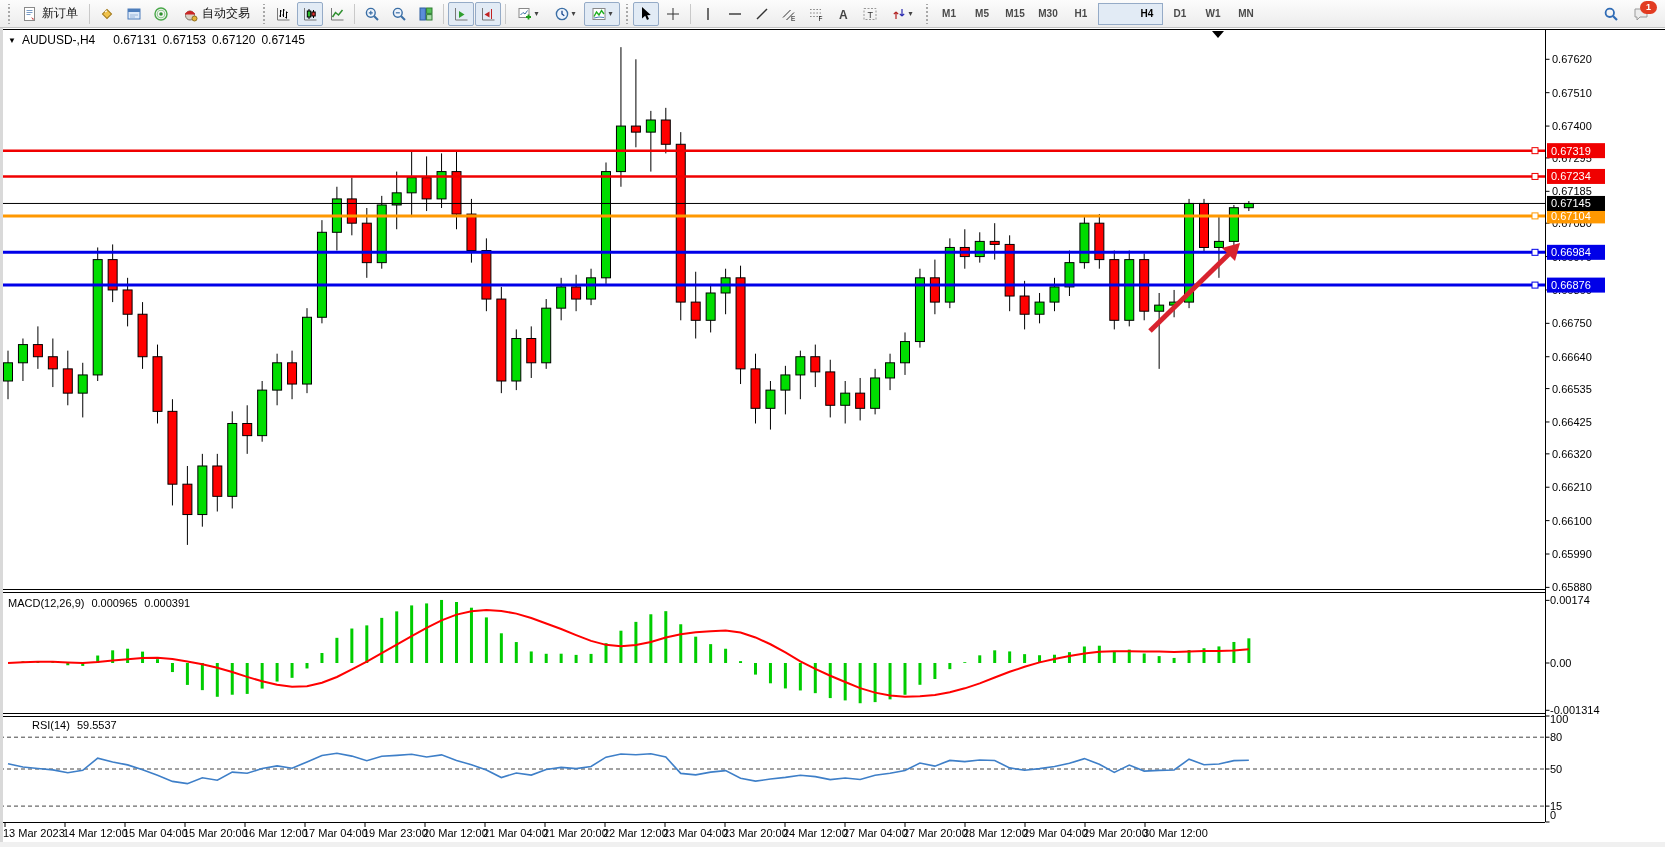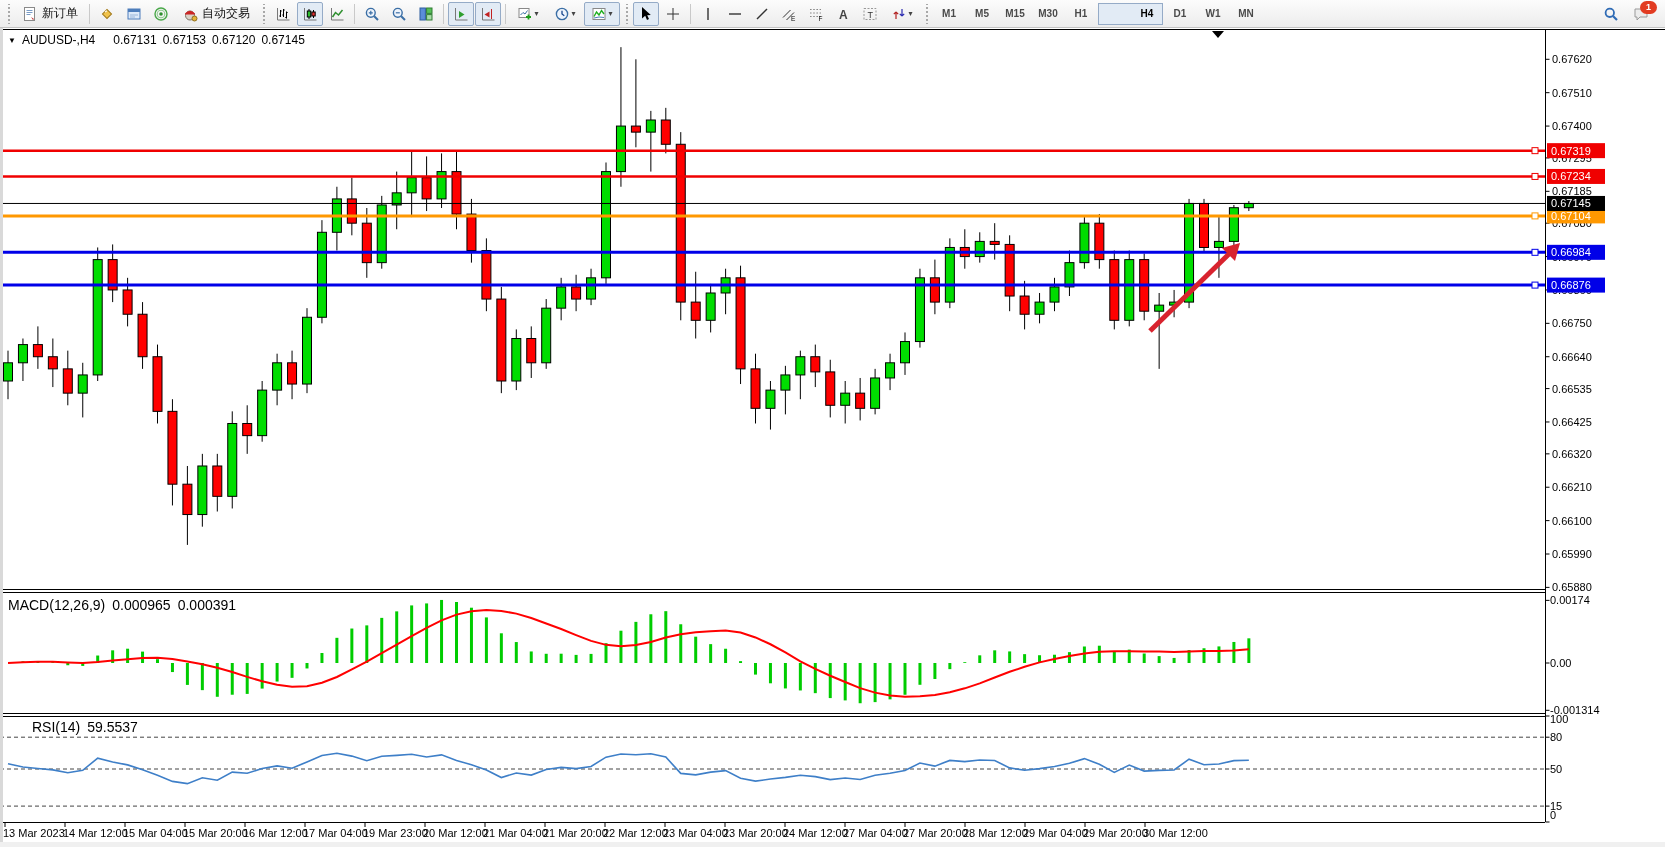--- a/index.html
+++ b/index.html
@@ -14,21 +14,21 @@
   .tb-grip{width:5px;height:20px;margin:0 3px;flex:0 0 auto;background-image:radial-gradient(circle,#a8a8a8 1px,transparent 1.2px);background-size:4px 4px;background-position:1px 2px;}
   .caret{font-size:8px;color:#444;margin-left:1px;}
   .tb-right{margin-left:auto;display:flex;align-items:center;gap:4px;margin-right:8px;}
   .chat-wrap{position:relative;}
   .n-badge{position:absolute;top:-2px;right:-4px;min-width:13px;height:13px;border-radius:7px;background:#e23c22;color:#fff;font-size:9px;font-weight:bold;display:flex;align-items:center;justify-content:center;padding:0 2px;}
   .chart-area{position:relative;width:1665px;height:819px;background:#ffffff;}
   #chart-svg{position:absolute;left:0;top:0;}
   #chart-svg text{font-family:"Liberation Sans",sans-serif;}
   .chart-header{position:absolute;left:8px;top:5px;font-size:12px;color:#000;display:flex;gap:6px;align-items:center;}
   .chart-header .tri{font-size:8px;color:#000;}
-  .pane-label{position:absolute;left:8px;font-size:14px;color:#000;display:flex;gap:7px;}
+  .pane-label{position:absolute;left:8px;font-size:11px;color:#000;display:flex;gap:7px;}
   .macd-label{top:569px;}
   .rsi-label{top:691px;margin-left:24px;}
 </style>
 </head>
 <body>
 
 <div class="app">
 
   <div class="toolbar">
     <span class="tb-grip"></span>

